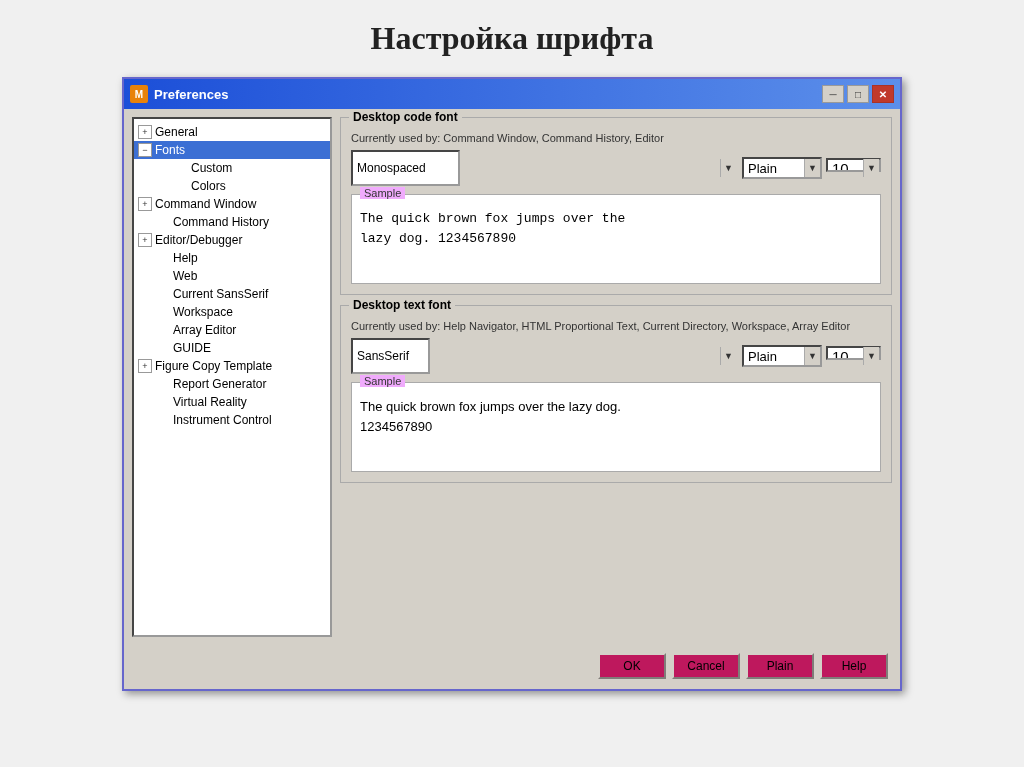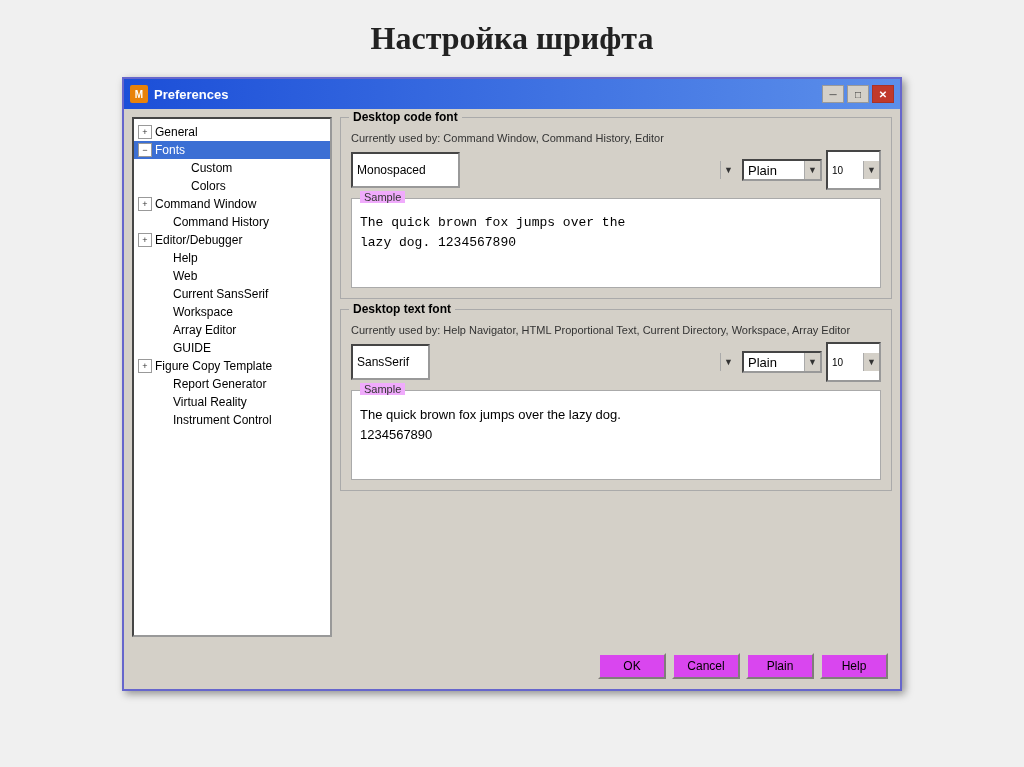--- a/index.html
+++ b/index.html
@@ -213,22 +213,22 @@
       border: 2px inset #999;
       background: white;
       padding: 0 4px;
       appearance: none;
       -webkit-appearance: none;
       cursor: pointer;
     }
 
     .size-select {
       width: 55px;
-      height: 40px;
-      font-size: 10px;
+      height: 14px;
+      font-size: 15px;
       border: 2px inset #999;
       background: white;
       padding: 0 4px;
       appearance: none;
       -webkit-appearance: none;
       cursor: pointer;
     }
 
     .select-wrapper {
       position: relative;
@@ -297,21 +297,21 @@
       justify-content: flex-end;
       align-items: center;
       padding: 8px 12px 10px 12px;
       gap: 6px;
     }
 
     .dlg-btn {
       min-width: 68px;
       height: 26px;
       border: 2px outset #d4d0c8;
-      background: #d946ef;
+      background: #be185d;
       font-size: 12px;
       cursor: pointer;
       padding: 0 10px;
       color: #000;
     }
   </style>
 </head>
 <body>
 
 <h1 class="page-title">Настройка шрифта</h1>

